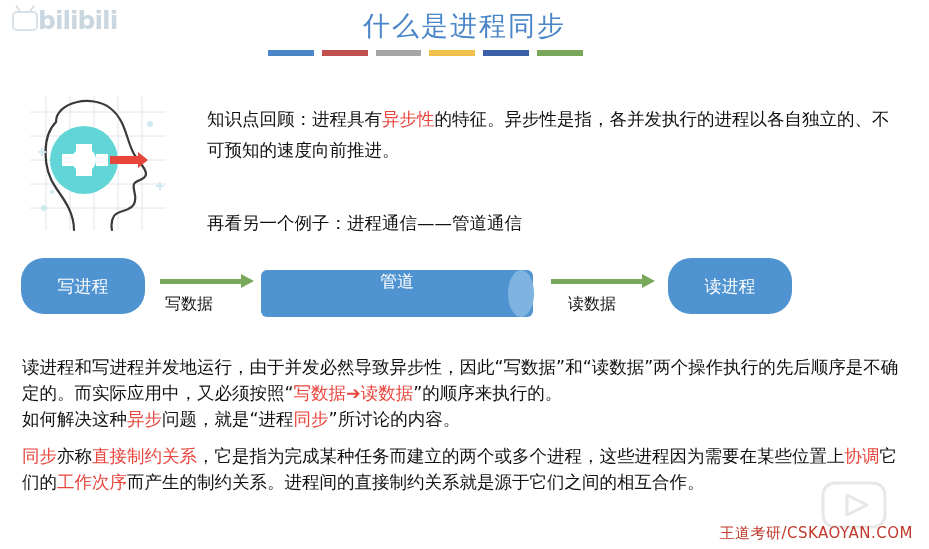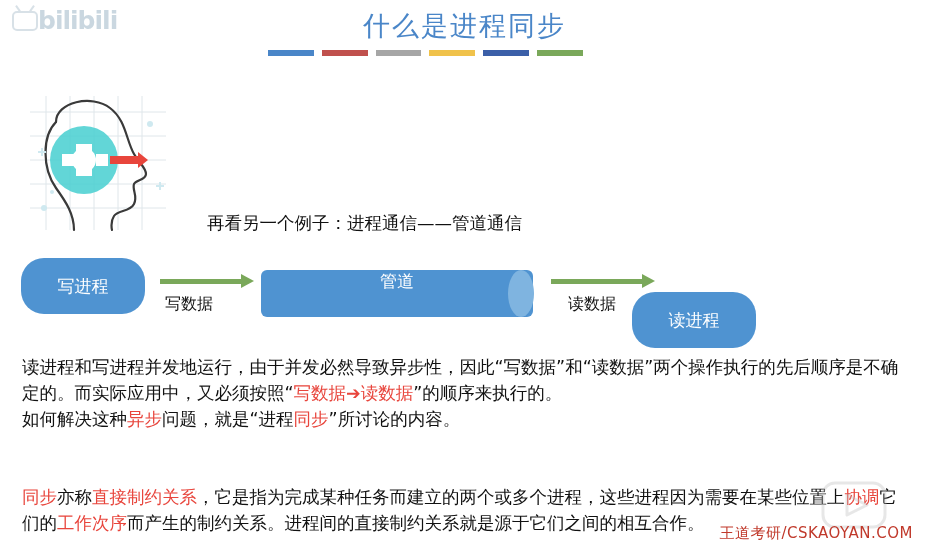--- a/index.html
+++ b/index.html
@@ -132,21 +132,21 @@
     border-radius: 23px;
     background: #4f93d1;
     color: #ffffff;
     font-size: 17px;
     display: flex;
     align-items: center;
     justify-content: center;
     font-family: "DejaVu Sans", "Liberation Sans", sans-serif;
   }
   .node-write { left: 21px; top: 8px; }
-  .node-read  { left: 632px; top: 8px; margin-top: 34px; }
+  .node-read  { left: 668px; top: 8px; }
   .pipe {
     position: absolute;
     left: 261px;
     top: 20px;
     width: 272px;
     height: 47px;
     background: #4f93d1;
     border-radius: 6px;
     color: #ffffff;
     font-size: 17px;
@@ -205,21 +205,20 @@
   }
   .para4 {
     position: absolute;
     left: 22px;
     top: 443px;
     width: 888px;
     font-size: 17.5px;
     line-height: 26px;
     color: #111111;
     font-family: "DejaVu Sans", "Liberation Sans", sans-serif;
-    margin-top: 41px;
   }
 
   
   .footer {
     position: absolute;
     right: 16px;
     bottom: 6px;
     font-size: 15px;
     color: #c0392b;
     font-family: "DejaVu Sans", "Liberation Sans", sans-serif;
@@ -285,20 +284,23 @@
       </g>
       <g stroke="#cfe9f0" stroke-width="2">
         <line x1="134" y1="98" x2="142" y2="98"></line>
         <line x1="138" y1="94" x2="138" y2="102"></line>
         <line x1="16" y1="64" x2="24" y2="64"></line>
         <line x1="20" y1="60" x2="20" y2="68"></line>
       </g>
     </svg>
   </div>
 
+  <div class="para1">
+    <span>知识点回顾：进程具有</span><span class="red">异步性</span><span>的特征。异步性是指，各并发执行的进程以各自独立的、不可预知的速度向前推进。</span>
+  </div>
 
   <div class="para2">再看另一个例子：进程通信——管道通信</div>
 
   <div class="diagram">
     <div class="node-write">写进程</div>
     <div class="arrow1">
       <div class="arrow-line"></div>
         <div class="arrow-head"></div>
     </div>
     <div class="lbl-write-data">写数据</div>

